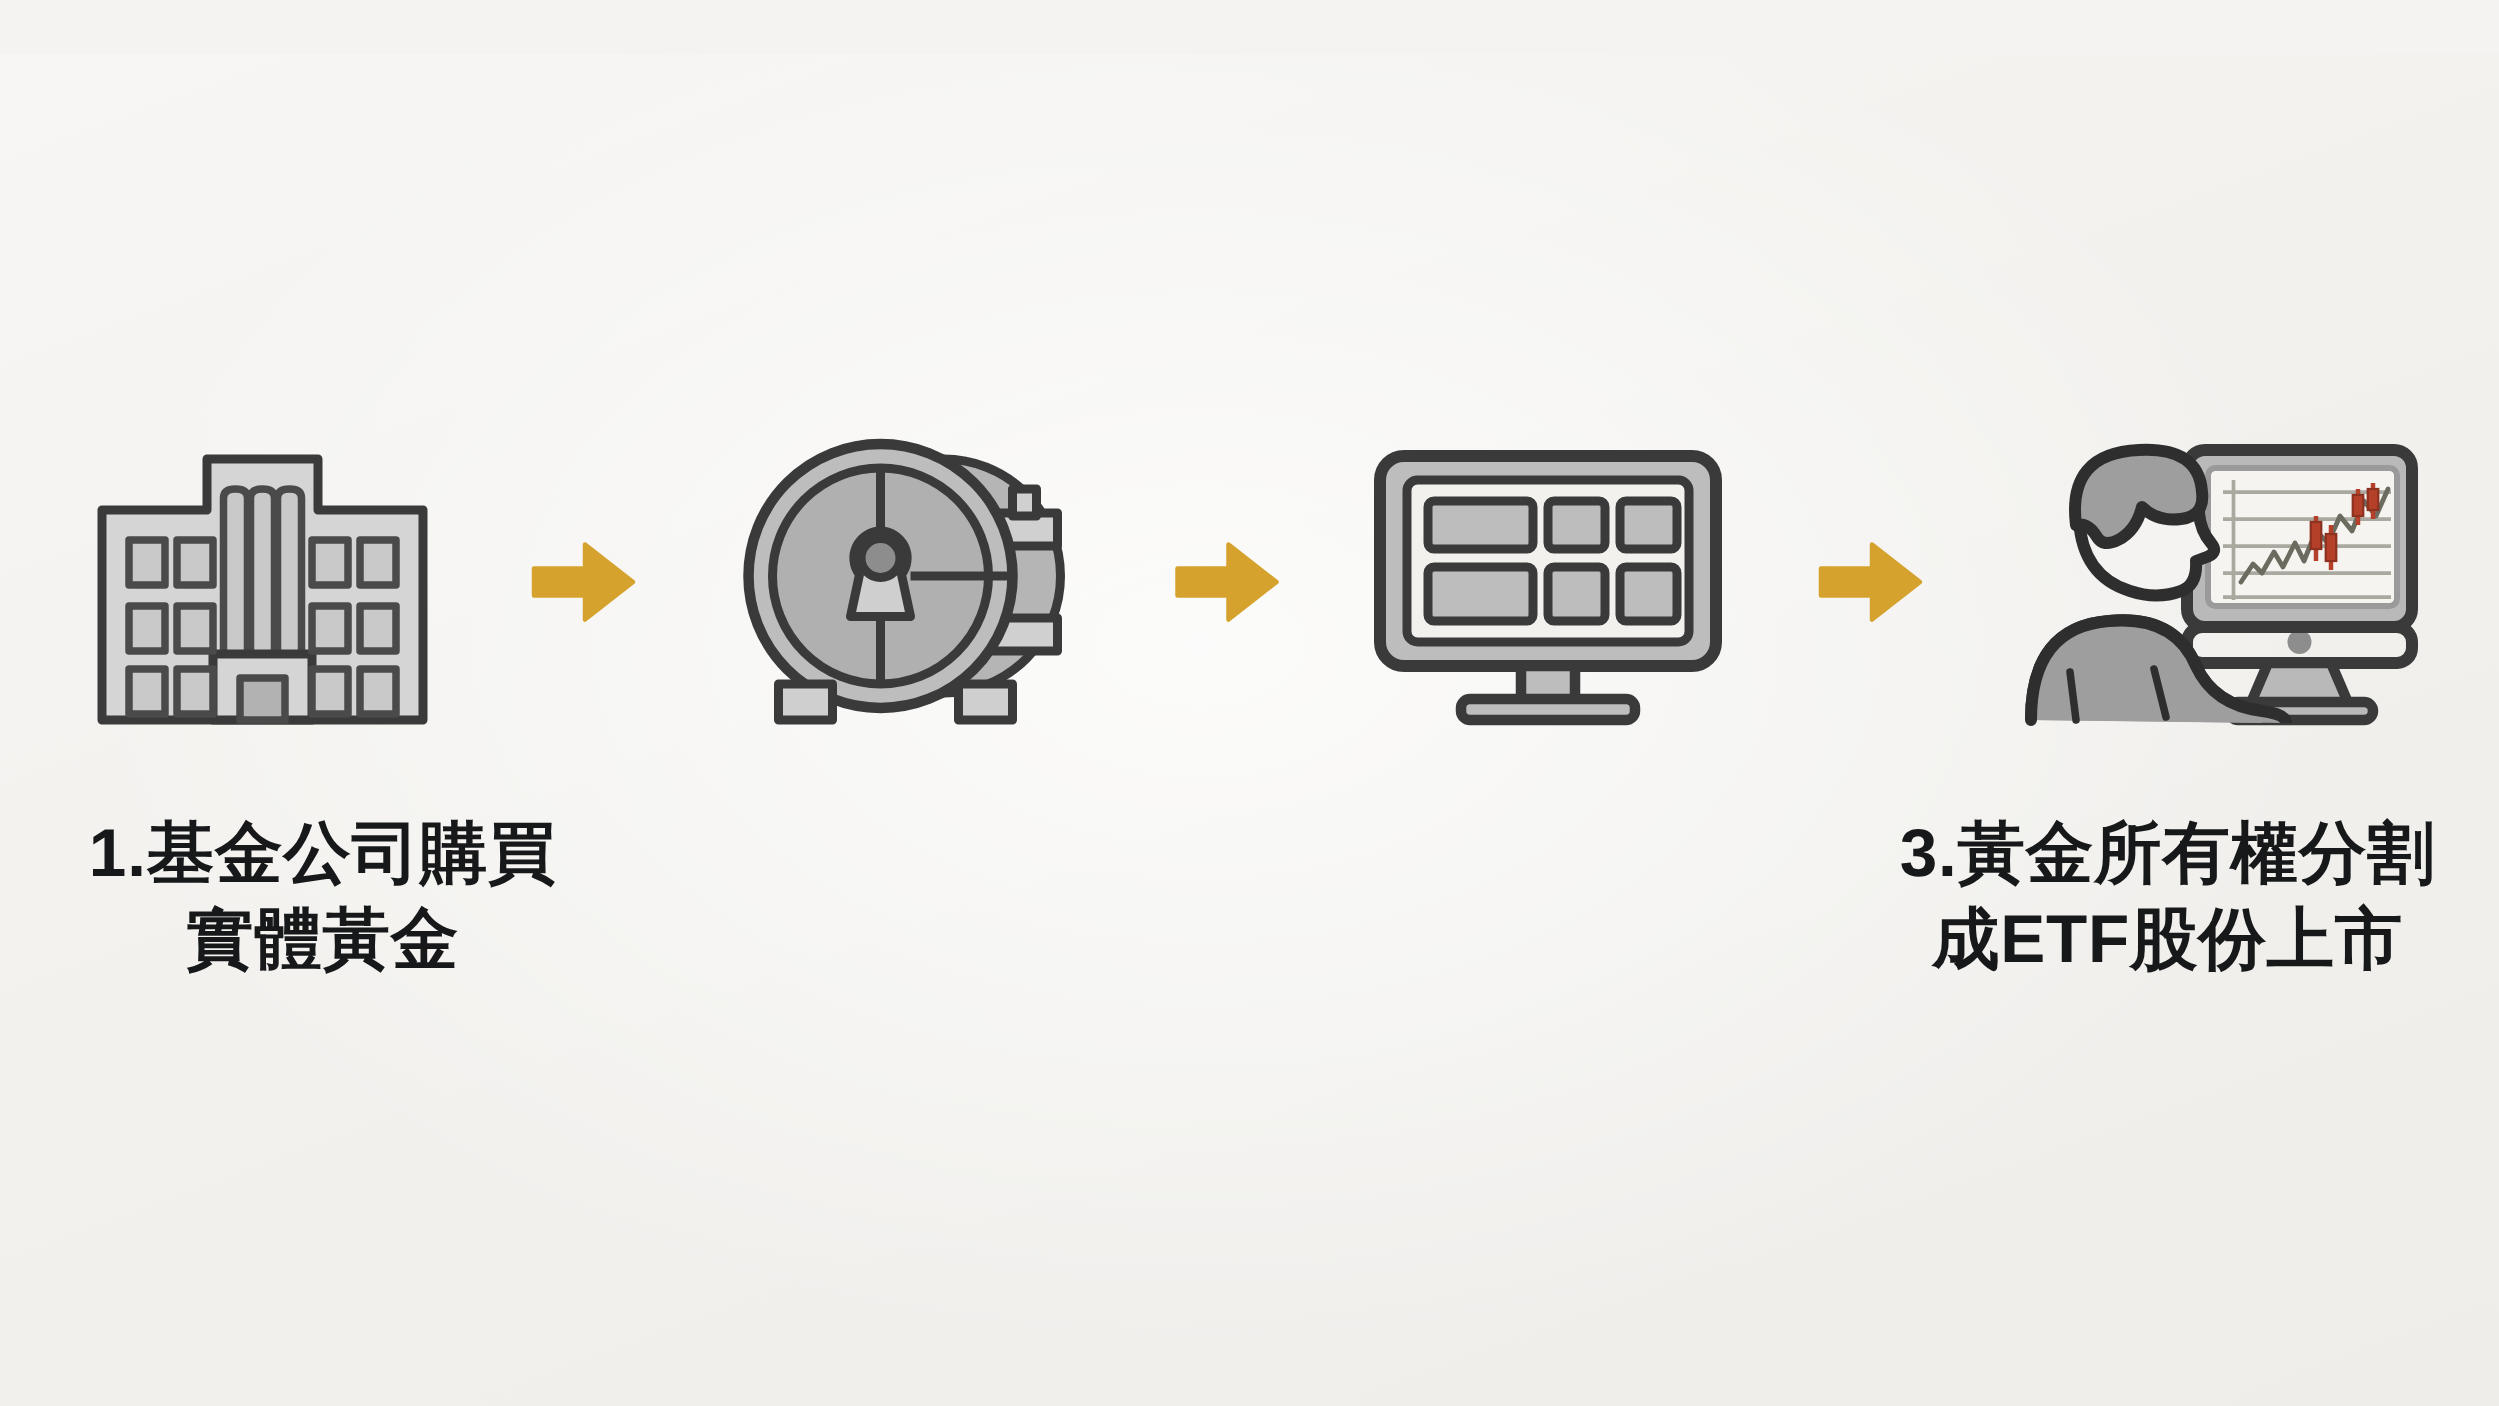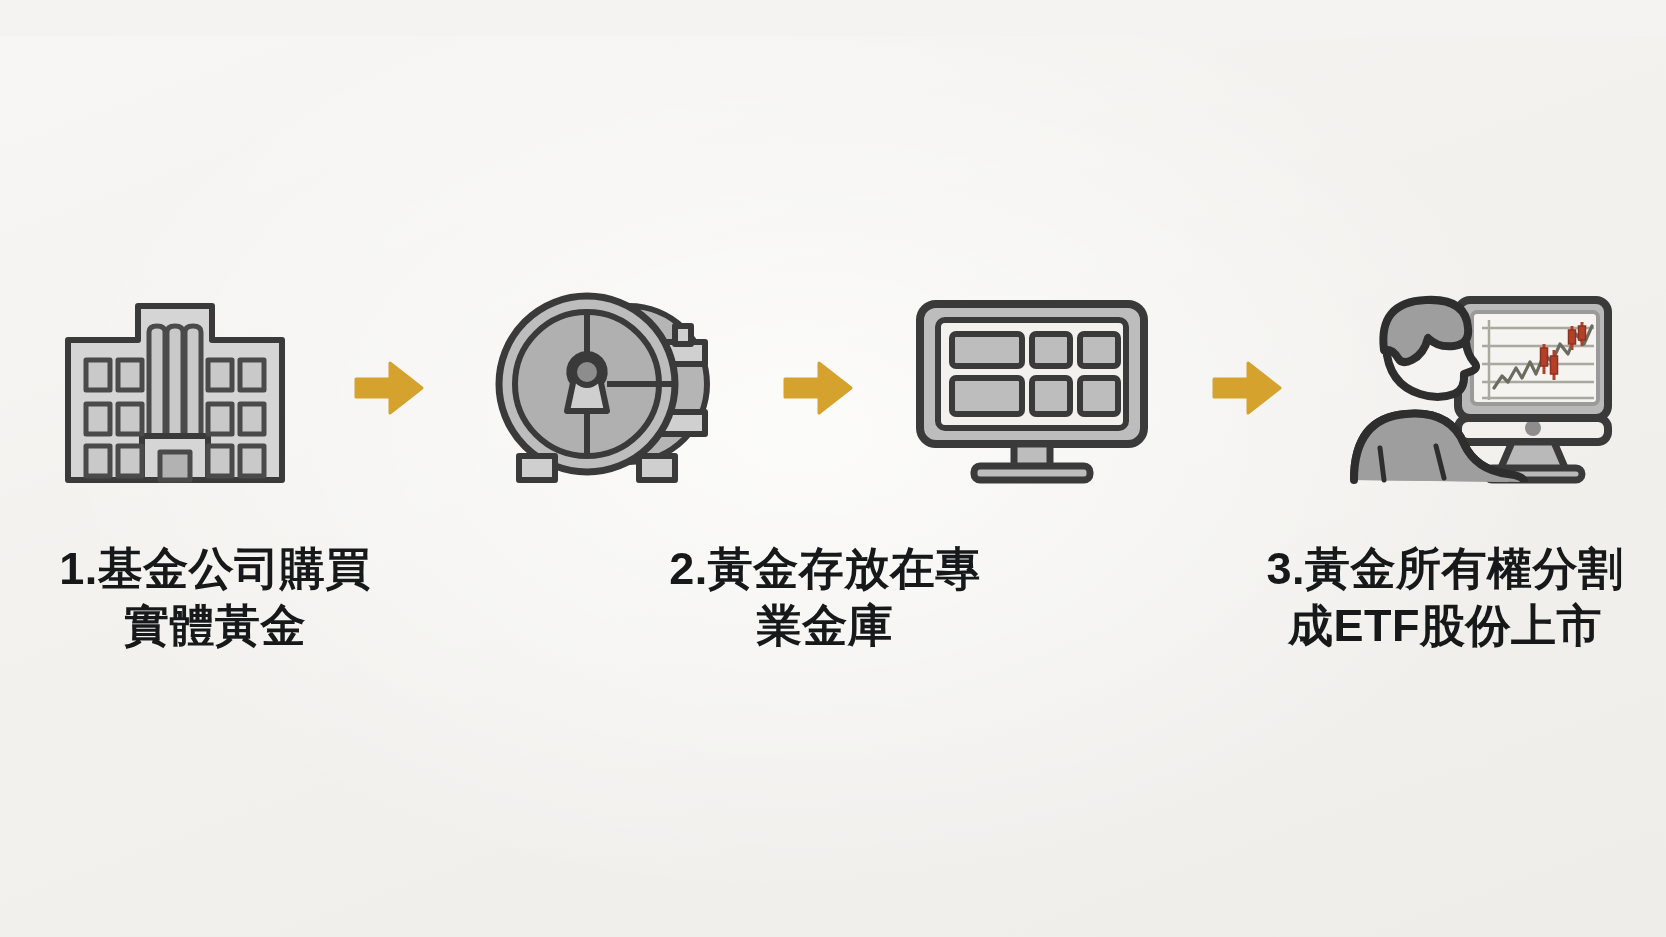--- a/index.html
+++ b/index.html
@@ -253,19 +253,17 @@
           <path d="M48 62 q-6 -48 42 -50 q40 -2 42 28 q2 16 -14 18 q-16 2 -26 -8 q-4 16 -16 22 q-10 5 -14 -2 q-6 -10 -14 -8 Z" fill="#9e9e9e" stroke="#2e2e2e" stroke-width="8" stroke-linejoin="round"></path>
         </g>
       </svg>
     </div>
 
   </div>
 
   <div class="captions-row">
     <div class="caption caption-1" style="color: rgb(22, 24, 26);">1.基金公司購買
 實體黃金</div>
-    <div class="caption caption-2" style="color: rgb(22, 24, 26);">2.黃金存放在專
-業金庫</div>
     <div class="caption caption-3" style="color: rgb(22, 24, 26);">3.黃金所有權分割
 成ETF股份上市</div>
   </div>
 
 </div>
 
 </body></html>

